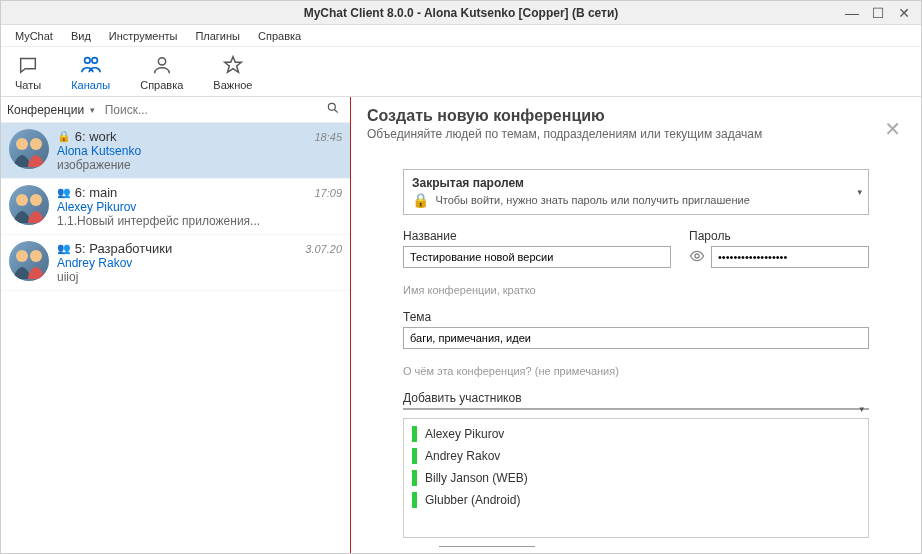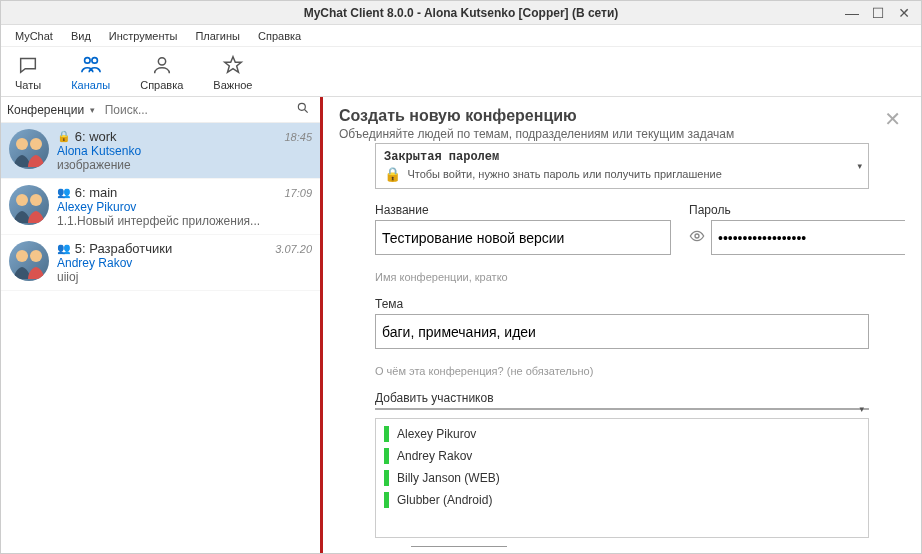--- a/index.html
+++ b/index.html
@@ -9,54 +9,54 @@
 .win-controls { position: absolute; right: 4px; top: 0; display: flex; height: 24px; }
 .win-btn { width: 26px; height: 24px; display: flex; align-items: center; justify-content: center; cursor: pointer; font-size: 14px; color: #555; }
 .menubar { height: 22px; display: flex; align-items: center; padding: 0 6px; gap: 2px; border-bottom: 1px solid #eee; }
 .menu-item { padding: 2px 8px; cursor: pointer; font-size: 11px; }
 .toolbar { height: 50px; display: flex; align-items: center; padding: 0 8px; gap: 18px; border-bottom: 1px solid #ddd; }
 .tool-btn { display: flex; flex-direction: column; align-items: center; cursor: pointer; padding: 2px 6px; gap: 2px; }
 .tool-btn .tool-icon { width: 24px; height: 24px; display: flex; align-items: center; justify-content: center; }
 .tool-btn.active { color: #0066cc; }
 .tool-btn .tool-label { font-size: 11px; }
 .content { display: flex; height: calc(554px - 24px - 22px - 50px); }
-.sidebar { width: 322px; border-right: 3px solid #b91c1c; display: flex; flex-direction: column; }
+.sidebar { width: 350px; border-right: 1px solid #b91c1c; display: flex; flex-direction: column; }
 .sidebar-head { height: 26px; display: flex; align-items: center; padding: 0 6px; border-bottom: 1px solid #eee; gap: 6px; }
 .sidebar-head-label { font-size: 12px; }
 .sidebar-head-chevron { font-size: 9px; color: #666; }
 .search-input { flex: 1; border: none; padding: 2px 4px; font-size: 12px; outline: none; color: #8b5cf6; }
 .search-icon { color: #666; cursor: pointer; padding: 0 4px; }
 .conf-list { flex: 1; overflow: auto; }
 .conf-item { display: flex; padding: 6px 8px; gap: 8px; cursor: pointer; border-bottom: 1px solid #f5f5f5; }
 .conf-item.selected { background: #cfe0f0; }
 .avatar { width: 40px; height: 40px; border-radius: 50%; background: linear-gradient(135deg,#7ea6c9,#4a6d8a); flex-shrink: 0; display:flex;align-items:center;justify-content:center;overflow:hidden; }
 .avatar svg { width:40px; height:40px; }
 .conf-body { flex: 1; min-width: 0; }
 .conf-top { display: flex; align-items: center; gap: 4px; }
 .conf-title { font-size: 13px; white-space: nowrap; overflow: hidden; text-overflow: ellipsis; }
 .conf-time { color: #888; font-size: 11px; margin-left: auto; font-style: italic; }
 .conf-user { color: #0066cc; font-size: 12px; }
 .conf-msg { color: #666; font-size: 12px; white-space: nowrap; overflow: hidden; text-overflow: ellipsis; }
 .conf-ico { color: #666; font-size: 11px; }
 .main { flex: 1; padding: 10px 16px 8px 16px; display: flex; flex-direction: column; overflow: hidden; }
-.main-header { display: flex; align-items: flex-start; margin-bottom: 2px; }
+.main-header { display: flex; align-items: flex-end; margin-bottom: 28px; }
 .main-head-text { flex: 1; }
 .main-title { font-size: 16px; font-weight: bold; color: #444; }
 .main-sub { font-size: 12px; color: #666; margin-top: 2px; }
 .close-panel { font-size: 20px; color: #aaa; cursor: pointer; padding: 0 4px; }
 .form-area { padding: 0 36px; flex: 1; display: flex; flex-direction: column; overflow: hidden; }
 .locked-box { border: 1px solid #bbb; padding: 6px 8px; position: relative; margin-bottom: 14px; }
-.locked-title { font-weight: bold; font-size: 12px; margin-bottom: 2px; font-family: Liberation Mono, monospace; }
+.locked-title { font-weight: bold; font-size: 12px; margin-bottom: 2px; }
 .locked-desc { font-size: 11px; color: #555; display: flex; align-items: center; gap: 6px; }
 .locked-chevron { position: absolute; right: 6px; top: 50%; transform: translateY(-50%); font-size: 9px; color: #555; cursor: pointer; }
 .lock-icon { color: #2a5caa; font-size: 14px; }
 .row { display: flex; gap: 18px; margin-bottom: 14px; }
 .field { flex: 1; display: flex; flex-direction: column; }
 .field-label { font-size: 12px; margin-bottom: 3px; }
-.field-input { border: 1px solid #aaa; padding: 3px 6px; font-size: 14px; height: 35px; }
+.field-input { border: 1px solid #aaa; padding: 3px 6px; font-size: 11px; height: 22px; }
 .field-hint { font-size: 11px; color: #999; margin-top: 16px; }
 .pass-wrap { display: flex; align-items: center; gap: 6px; }
 .eye-icon { color: #888; cursor: pointer; font-size: 15px; }
 .pass-input { flex: 1; }
 .add-label { font-size: 12px; margin-bottom: 3px; }
 .dropdown-box { border: 1px solid #aaa; height: 22px; position: relative; margin-bottom: 8px; cursor: pointer; }
 .dropdown-arrow { position: absolute; right: 4px; top: 50%; transform: translateY(-50%); font-size: 9px; color: #555; }
 .participants { border: 1px solid #ccc; flex: 1; overflow: auto; padding: 4px 0; min-height: 120px; }
 .part-item { display: flex; align-items: center; padding: 3px 8px; gap: 8px; }
 .status-bar { width: 5px; height: 16px; background: #2ecc40; }
@@ -232,21 +232,21 @@
                 </svg>
             </span>
             <input class="field-input pass-input" value="••••••••••••••••••" style="">
           </div>
         </div>
       </div>
 
       <div class="field" style="margin-bottom:14px;">
         <div class="field-label">Тема</div>
         <input class="field-input" value="баги, примечания, идеи" style="">
-        <div class="field-hint">О чём эта конференция? (не обязательно)</div>
+        <div class="field-hint">О чём эта конференция? (не примечания)</div>
       </div>
 
       <div class="add-label">Добавить участников</div>
       <div class="dropdown-box">
         <span class="dropdown-arrow">▾</span>
       </div>
 
       <div class="participants">
         <div class="part-item">
           <div class="status-bar"></div>

